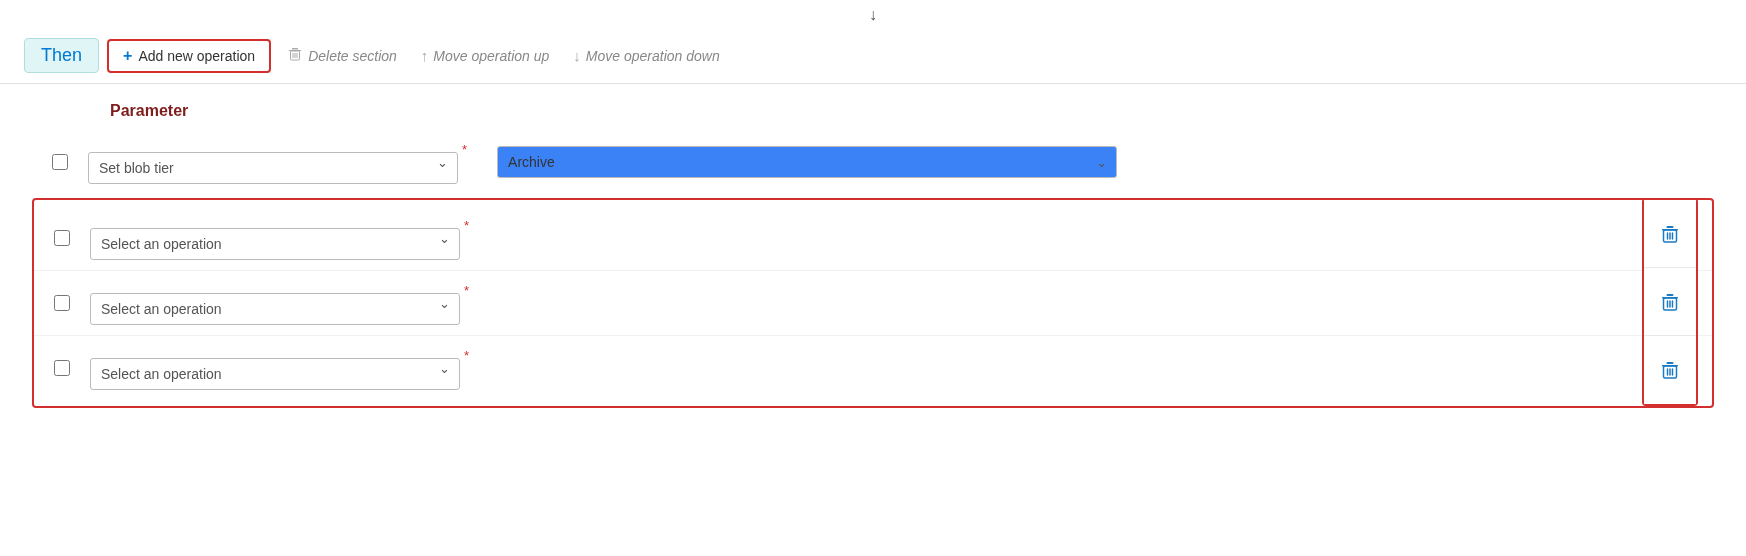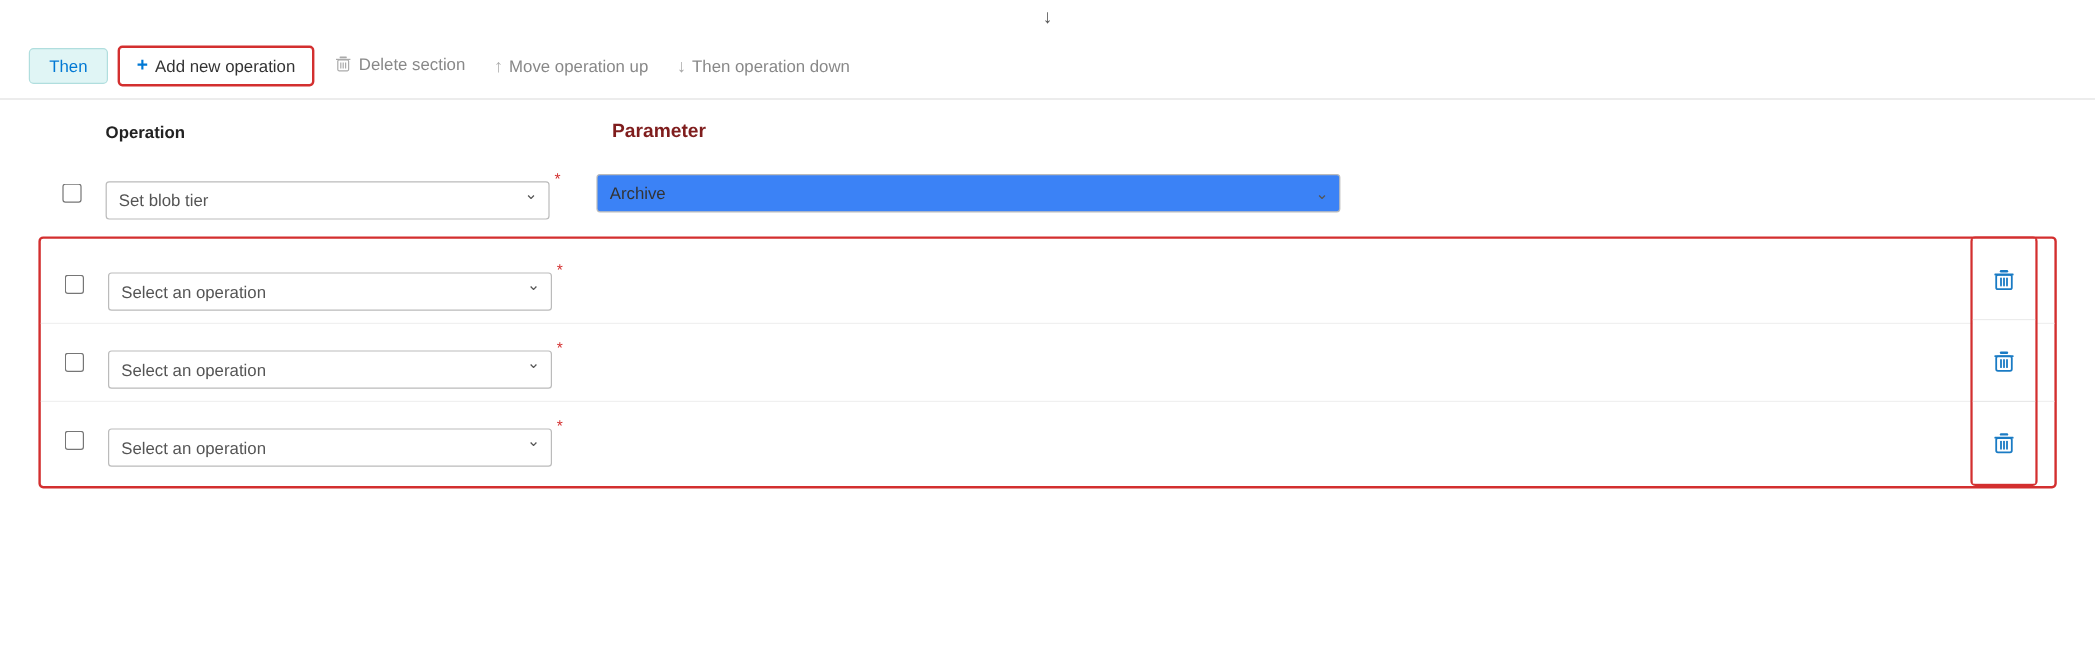--- a/index.html
+++ b/index.html
@@ -30,21 +30,21 @@
       padding: 10px 24px 10px 24px;
       border-bottom: 1px solid #e0e0e0;
       background: #fff;
     }
     .btn-then {
       background: #e0f5f5;
       color: #0078d4;
       border: 1px solid #b0dede;
       border-radius: 4px;
       padding: 6px 16px;
-      font-size: 14px;
+      font-size: 18px;
       font-weight: 500;
       cursor: pointer;
     }
     .btn-add-operation {
       display: flex;
       align-items: center;
       gap: 6px;
       border: 2px solid #d32f2f;
       border-radius: 4px;
       padding: 6px 14px;
@@ -54,28 +54,29 @@
       cursor: pointer;
       font-weight: 400;
     }
     .btn-add-operation .plus-icon {
       color: #0078d4;
       font-size: 16px;
       font-weight: bold;
     }
     .toolbar-action {
       display: flex;
-      align-items: flex-start;
+      align-items: center;
       gap: 5px;
       background: none;
       border: none;
       color: #888;
       font-size: 14px;
       cursor: pointer;
       padding: 4px 8px;
+      font-style: italic;
     }
     .toolbar-action .icon {
       font-size: 15px;
       color: #aaa;
     }
     
     .main-content {
       padding: 18px 32px 18px 32px;
     }
     
@@ -246,29 +247,28 @@
       <span>Delete section</span>
     </button>
 
     <button class="toolbar-action">
       <span class="icon" style="color:#aaa;">↑</span>
       <span>Move operation up</span>
     </button>
 
     <button class="toolbar-action">
       <span class="icon" style="color:#aaa;">↓</span>
-      <span>Then operation down</span>
+      <span>Move operation down</span>
     </button>
   </div>
 
   <div class="main-content">
 
     <div class="col-headers">
       <div class="col-checkbox-space"></div>
-      <div class="col-operation-label">Operation</div>
       <div class="col-parameter-label">Parameter</div>
     </div>
 
     <div class="first-row-section">
       <div class="row-checkbox">
         <input type="checkbox" style="">
       </div>
       <div class="select-dropdown-container">
         <select class="select-dropdown">
           <option>Set blob tier</option>

